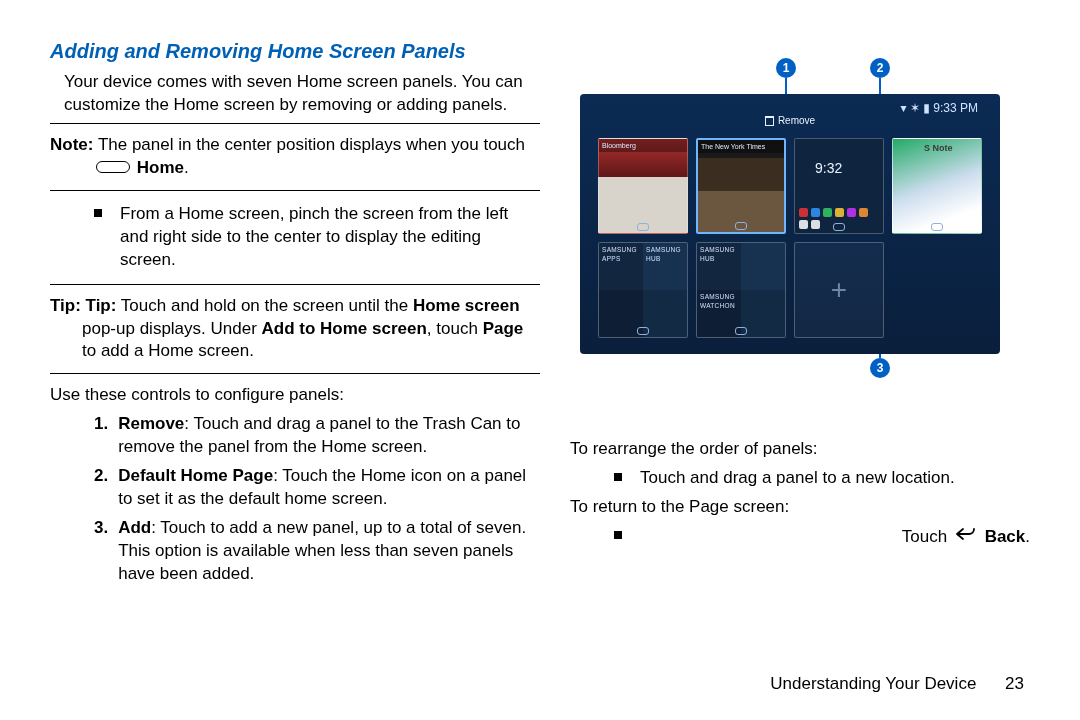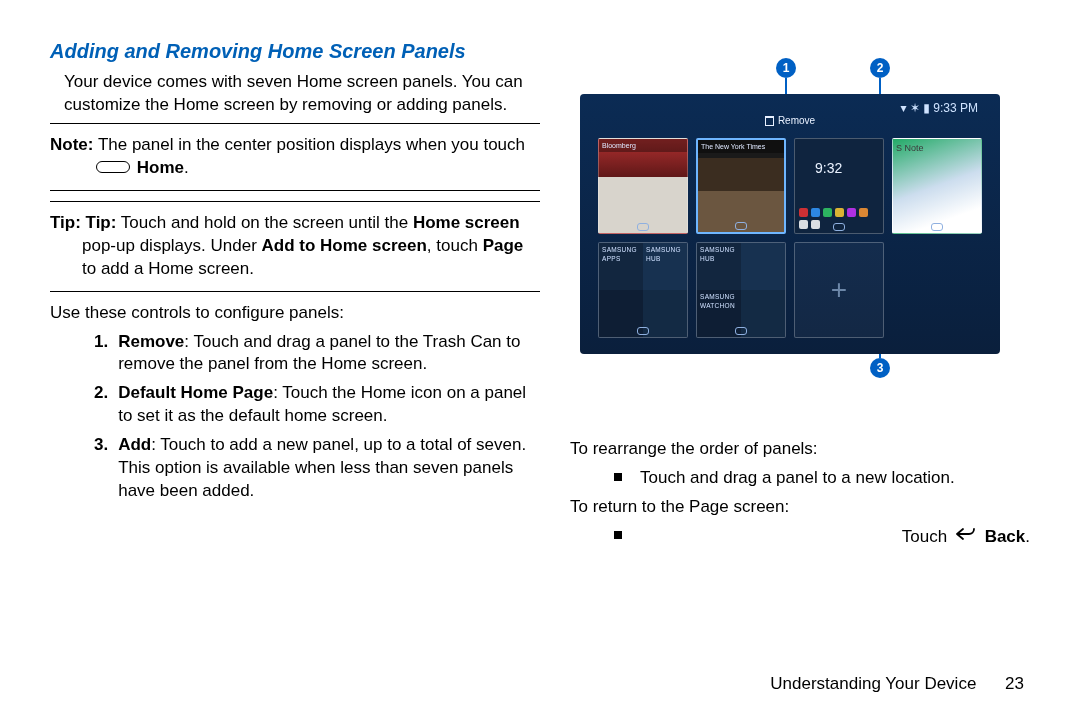--- a/index.html
+++ b/index.html
@@ -140,21 +140,21 @@
   .p-clock .clock{ padding:20px; font-size:14px; color:#eaf2ff;}
   .p-clock .apps{ margin-top:auto; padding:4px; display:flex; gap:3px; flex-wrap:wrap;}
   .p-clock .apps i{ width:9px;height:9px;border-radius:2px;background:#fff; opacity:.85;}
   .p-clock .apps i:nth-child(1){background:#e33;}
   .p-clock .apps i:nth-child(2){background:#39f;}
   .p-clock .apps i:nth-child(3){background:#3c6;}
   .p-clock .apps i:nth-child(4){background:#fc3;}
   .p-clock .apps i:nth-child(5){background:#c3f;}
   .p-clock .apps i:nth-child(6){background:#f93;}
   .p-snote{ background:linear-gradient(160deg,#2a6, #cde 50%, #fff 80%); }
-  .p-snote .hdr{ color:#3a3a3a; font-weight:normal; padding:3px; font-size:9px;}
+  .p-snote .hdr{ color:#3a3a3a; font-weight:bold; padding:3px; font-size:9px;margin-left:28px;}
   .p-apps .tile, .p-hub .tile { width:50%; height:50%; float:left; padding:3px;}
   .p-apps, .p-hub{ padding:0;}
   .tile.a{background:#12263f;} .tile.b{background:#173150;}
   .tile.c{background:#0e1e34;} .tile.d{background:#132a44;}
   .tile .lab{ font-size:6.5px; letter-spacing:.3px; color:#cfe0ff;}
   .rtext { margin-top: 70px; }
   .rtext p { margin: 6px 0; }
   .back-icon {
     display:inline-block;
     vertical-align:middle;
@@ -182,20 +182,26 @@
         <strong>Note:</strong>
         <span>The panel in the center position displays when you touch</span>
       </span>
       <div class="indent">
         <span class="home-key"></span>
         <strong>Home</strong>.
       </div>
     </div>
     <hr class="rule">
 
+    <div class="bullet-block">
+      <div class="bullet-row">
+        <div class="bullet-sq"></div>
+        <div class="bullet-text">From a Home screen, pinch the screen from the left and right side to the center to display the editing screen.</div>
+      </div>
+    </div>
 
     <hr class="rule">
     <div class="tip-block">
       <span>
         <strong>Tip: Tip:</strong>
         <span>Touch and hold on the screen until the </span><strong>Home screen</strong>
       </span>
       <div class="indent">
         <span>pop-up displays. Under </span><strong>Add to Home screen</strong><span>, touch </span><strong>Page</strong><span> to add a Home screen.</span>
       </div>

